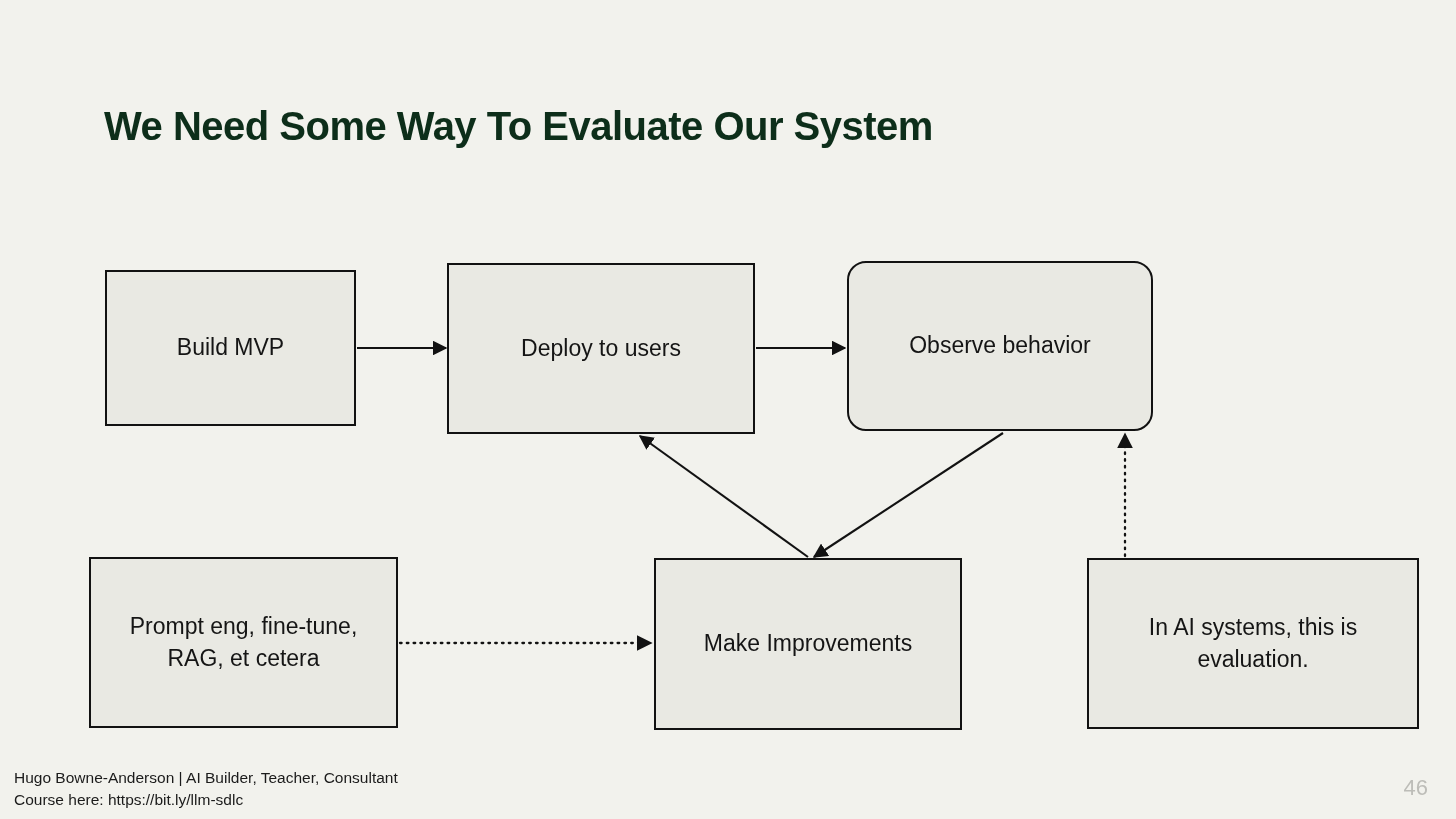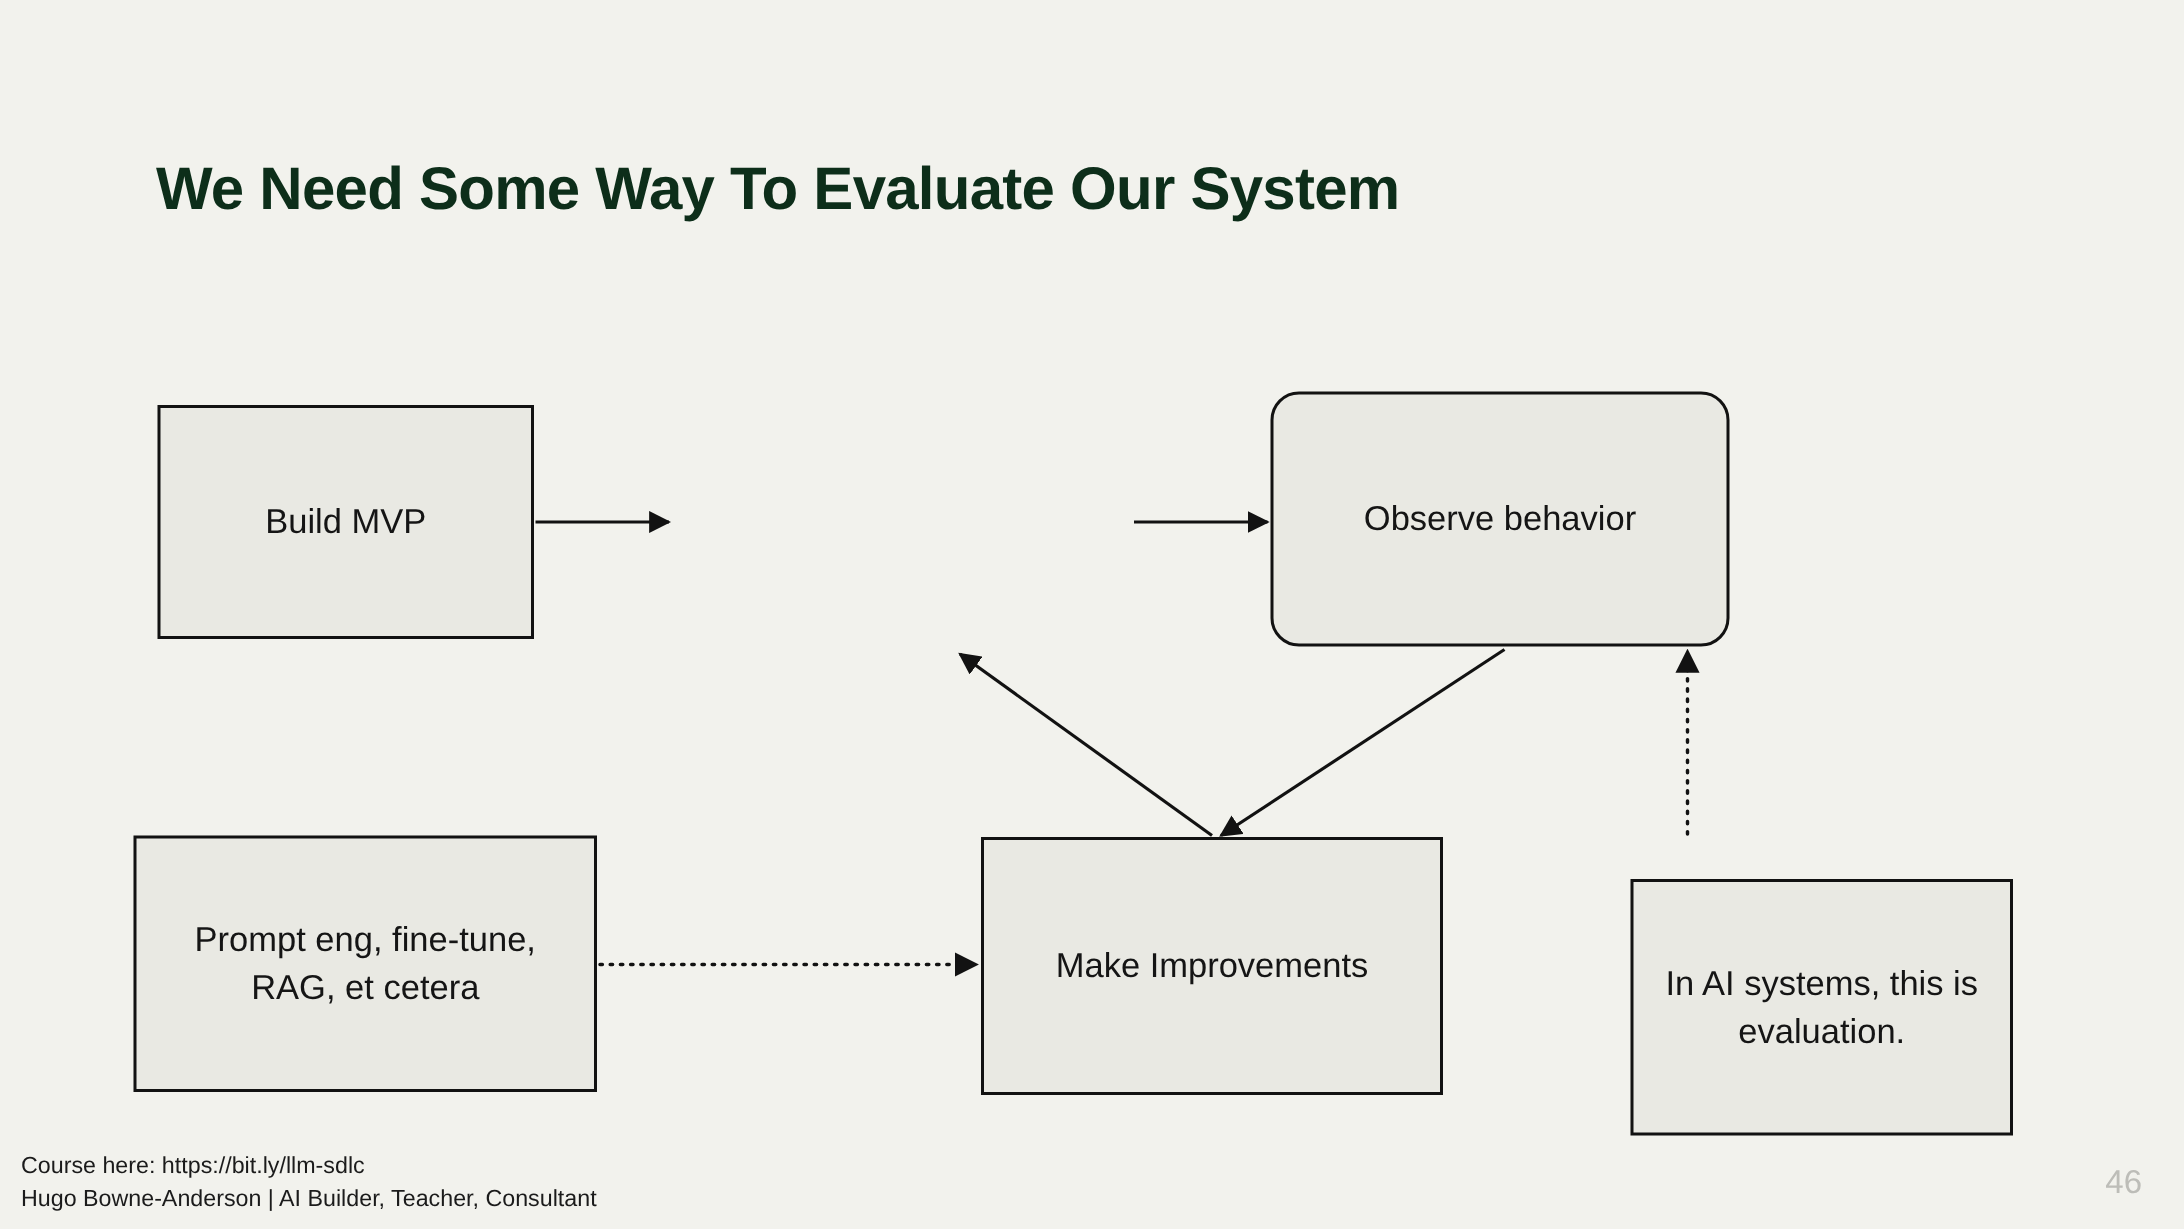--- a/index.html
+++ b/index.html
@@ -52,21 +52,21 @@
     font-size: 23px;
     line-height: 1.38;
     padding: 4px 10px;
     font-family: "Liberation Sans", sans-serif;
   }
   .node-build-mvp   { left: 105px; top: 270px;  width: 251px; height: 156px; text-align: right; }
   .node-deploy      { left: 447px; top: 263px;  width: 308px; height: 171px; }
   .node-observe     { left: 847px; top: 261px;  width: 306px; height: 170px; border-radius: 19px; }
   .node-prompt-eng  { left: 89px;  top: 557px;  width: 309px; height: 171px; }
   .node-make-impr   { left: 654px; top: 558px;  width: 308px; height: 172px; }
-  .node-evaluation  { left: 1087px;top: 586px;  width: 255px; height: 171px; }
+  .node-evaluation  { left: 1087px;top: 558px;  width: 332px; height: 171px; }
 
   .connectors {
     position: absolute;
     left: 0;
     top: 0;
     width: 1456px;
     height: 819px;
     pointer-events: none;
   }
 
@@ -129,31 +129,32 @@
         <line x1="400" y1="643" x2="651" y2="643" stroke="#121212" stroke-width="2.3" stroke-dasharray="1.6 5.2" stroke-linecap="round" marker-end="url(#arrowDotted)"></line>
       </g>
 
       <g>
         <line x1="1125" y1="556" x2="1125" y2="434" stroke="#121212" stroke-width="2.3" stroke-dasharray="1.6 5.2" stroke-linecap="round" marker-end="url(#arrowDotted)"></line>
       </g>
     </svg>
 
     <div class="node node-build-mvp">Build MVP</div>
 
+    <div class="node node-deploy">Deploy to users</div>
 
     <div class="node node-observe">Observe behavior</div>
 
     <div class="node node-prompt-eng">Prompt eng, fine-tune, RAG, et cetera</div>
 
     <div class="node node-make-impr">Make Improvements</div>
 
     <div class="node node-evaluation">In AI systems, this is evaluation.</div>
 
   </div>
 
   <div class="footer">
+    <div>Hugo Bowne-Anderson | AI Builder, Teacher, Consultant</div>
     <div>Course here: https://bit.ly/llm-sdlc</div>
-    <div>Hugo Bowne-Anderson | AI Builder, Teacher, Consultant</div>
   </div>
 
   <div class="page-number">46</div>
 
 </div>
 
 </body></html>

